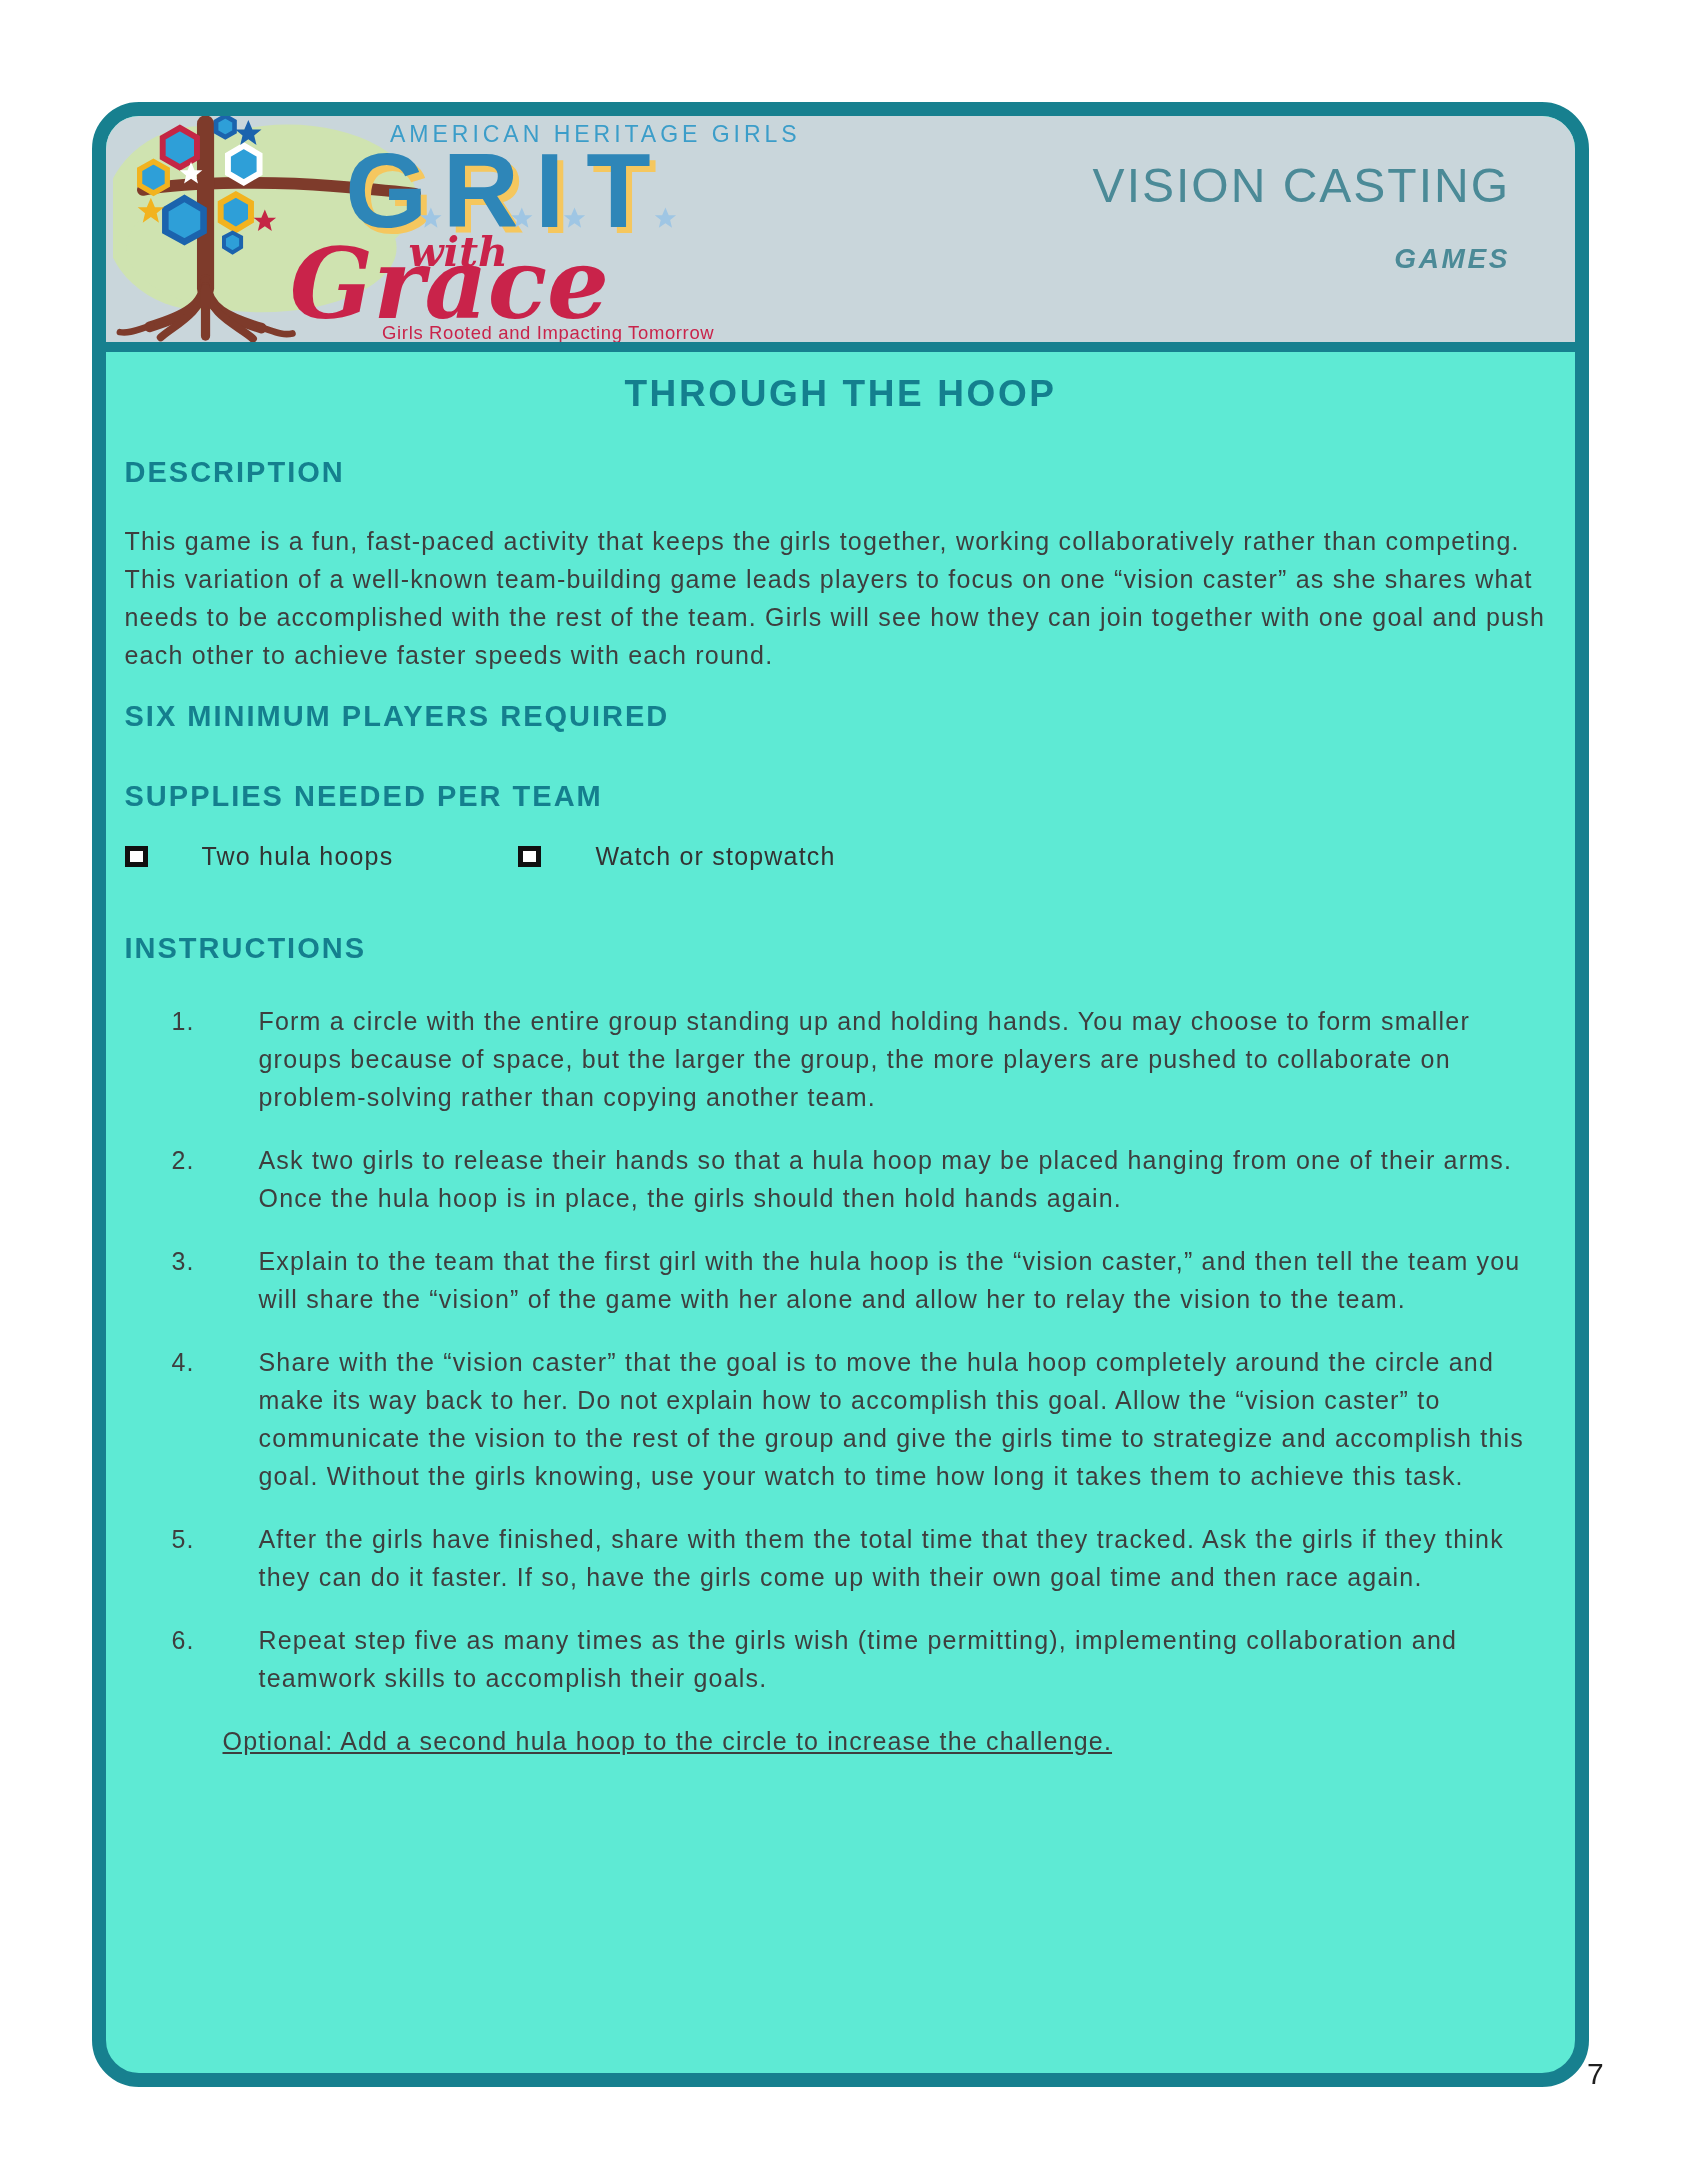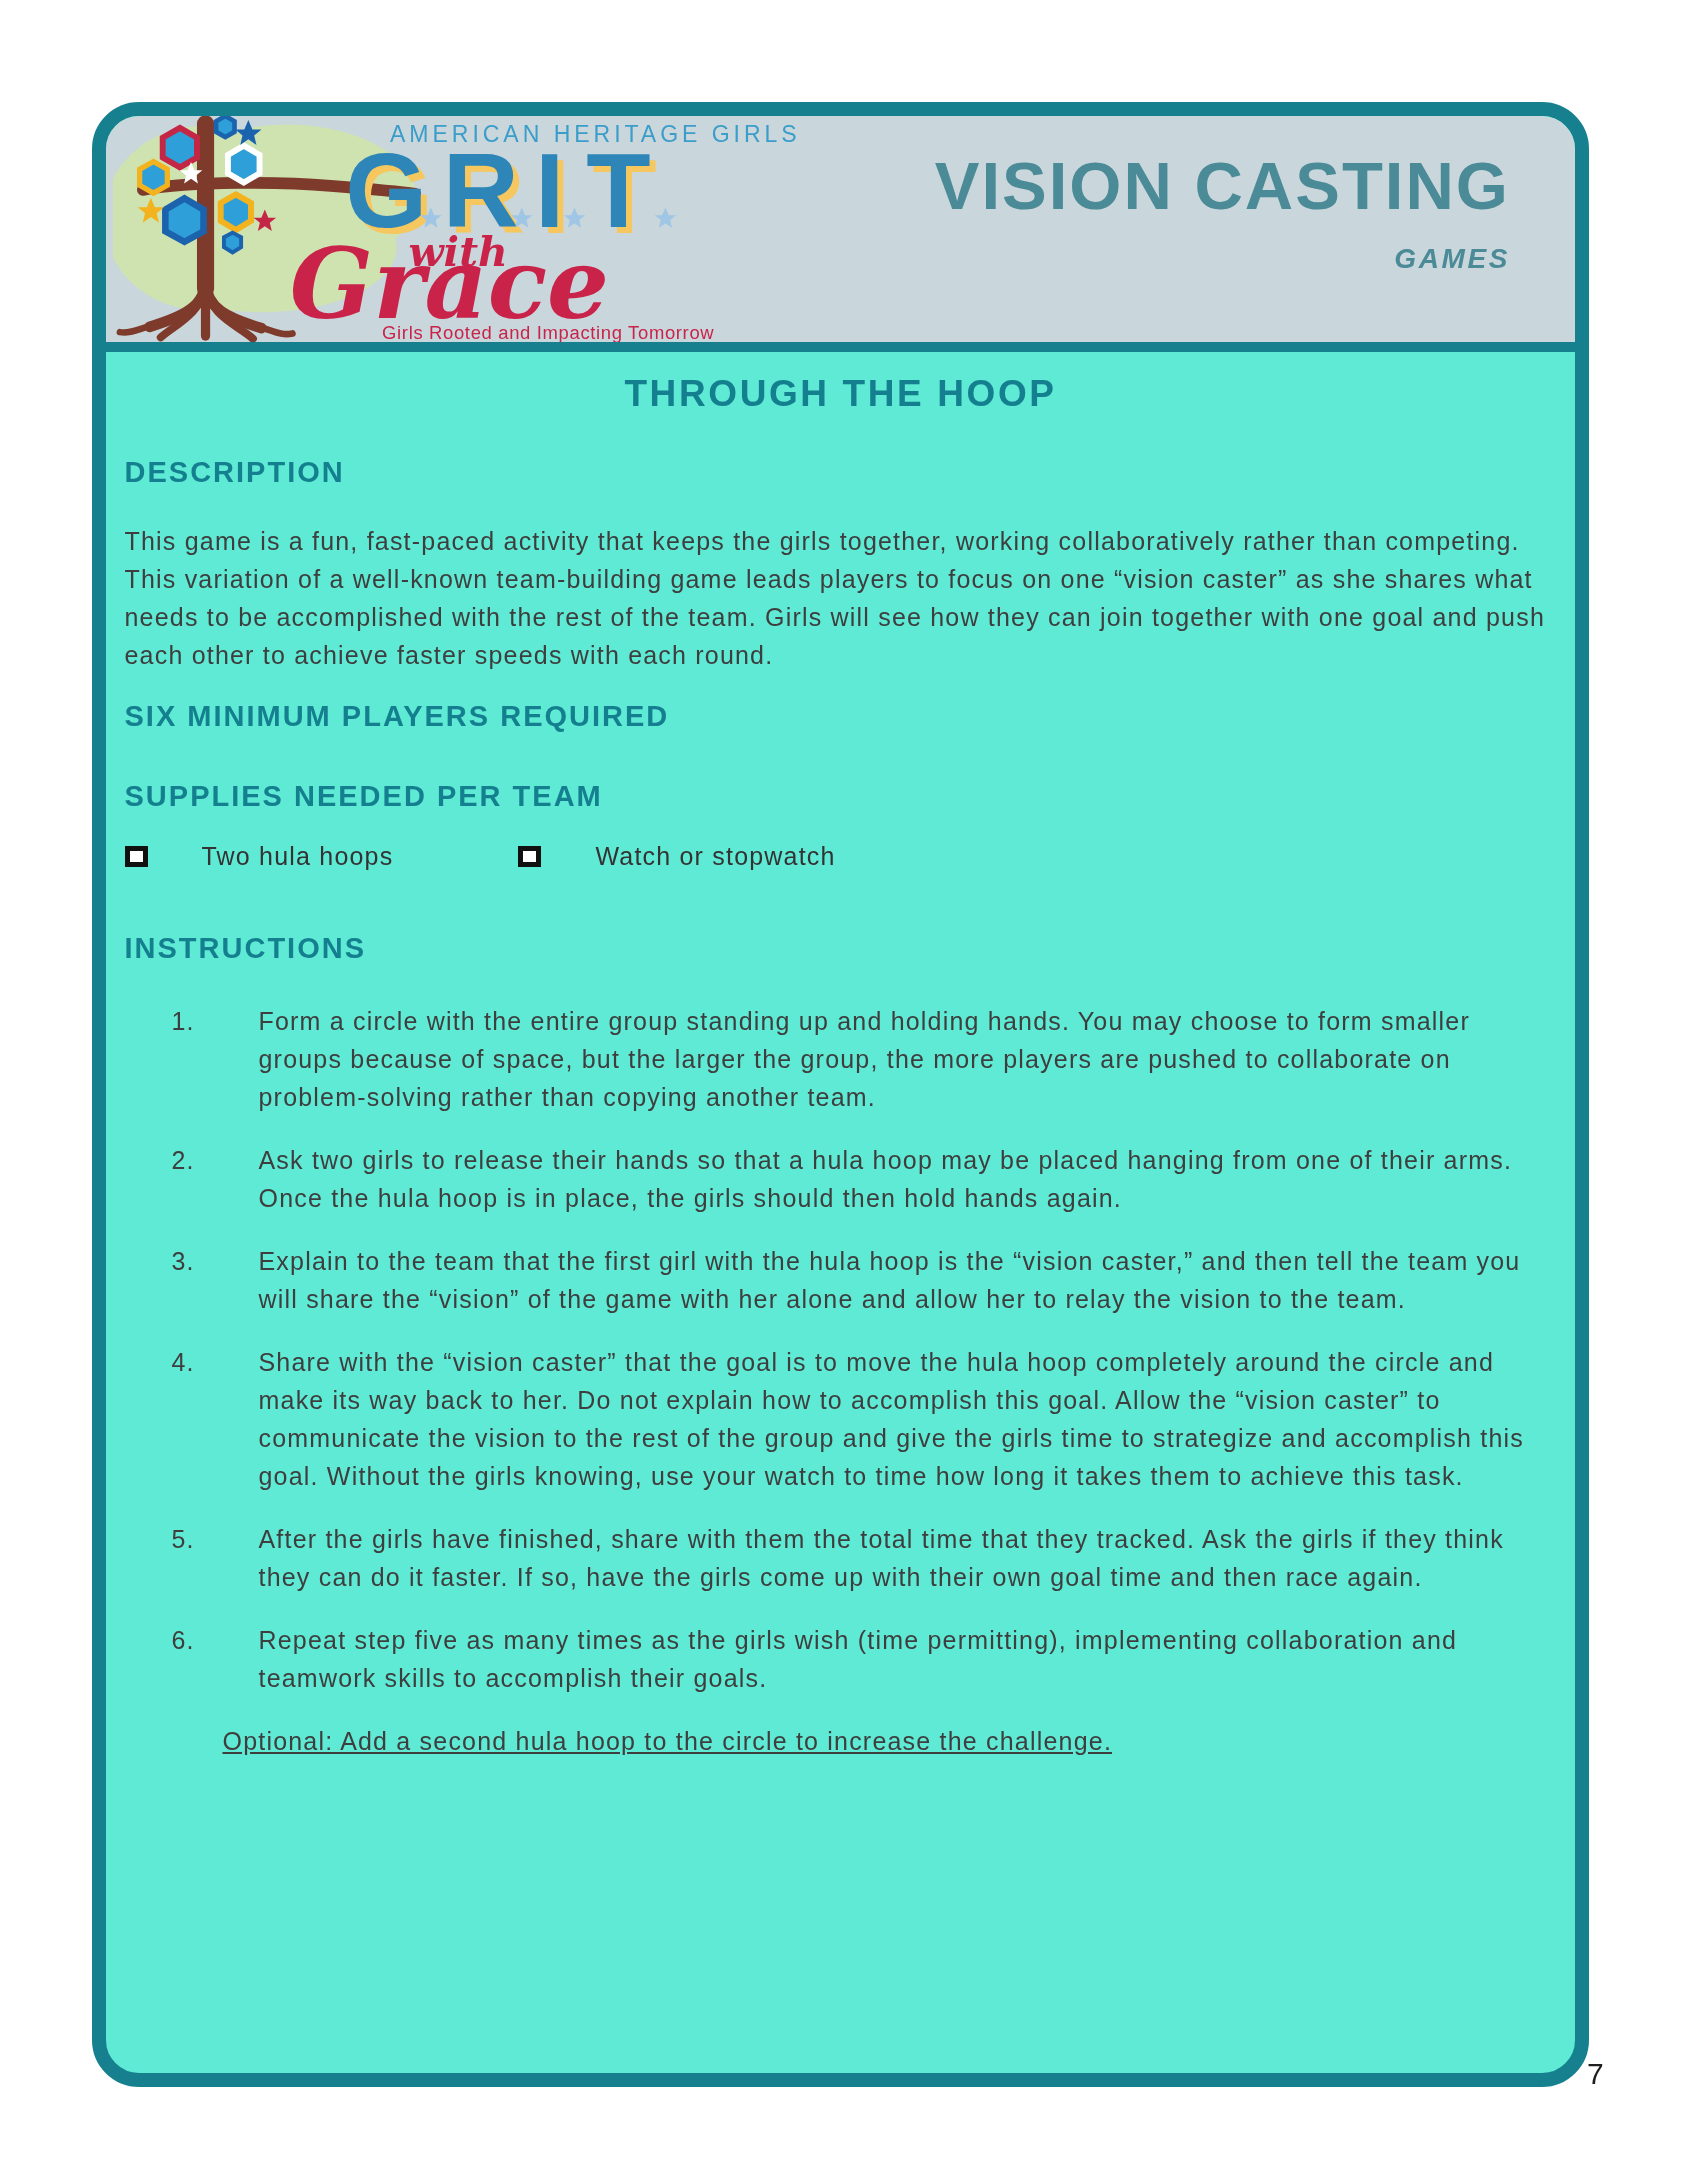--- a/index.html
+++ b/index.html
@@ -12,21 +12,21 @@
     box-sizing:border-box;border:14.5px solid #17808F;border-radius:47px;
     background:#5eead4;
   }
   .header{
     position:relative;height:226px;background:#C9D6DB;
     border-radius:33px 33px 0 0;border-bottom:10.6px solid #17808F;
     overflow:hidden;
   }
   .logo{position:absolute;left:6.6px;top:0;width:699px;height:226px;}
   .masthead{position:absolute;right:65px;top:32px;text-align:right;color:#4B8A97;}
-  .masthead .vc{font-size:67px;font-weight:700;letter-spacing:2px;line-height:76px;white-space:nowrap;}
+  .masthead .vc{font-size:48px;font-weight:400;letter-spacing:2px;line-height:76px;white-space:nowrap;}
   .masthead .gm{font-size:28px;font-weight:700;font-style:italic;letter-spacing:2.6px;line-height:47px;margin-top:10.6px;}
   .content{padding:0 18.5px;}
   .doc-title{margin-top:21px;text-align:center;color:#147F8E;font-size:37px;font-weight:700;letter-spacing:2.6px;}
   .sec-h{color:#147F8E;font-size:29px;font-weight:700;letter-spacing:2px;}
   .mt-desc{margin-top:41px;}
   .body-text{color:#3E3E3E;font-size:25px;line-height:38px;letter-spacing:1.2px;}
   .para{margin-top:33px;}
   .mt-players{margin-top:26px;}
   .mt-supplies{margin-top:47px;}
   .supplies{margin-top:29px;display:flex;align-items:center;gap:125px;}

